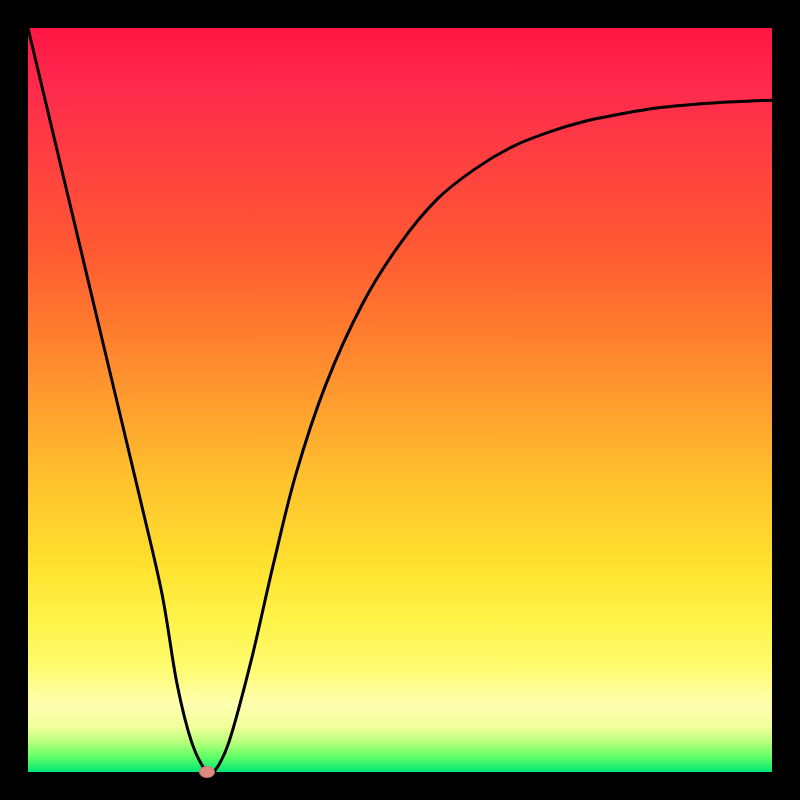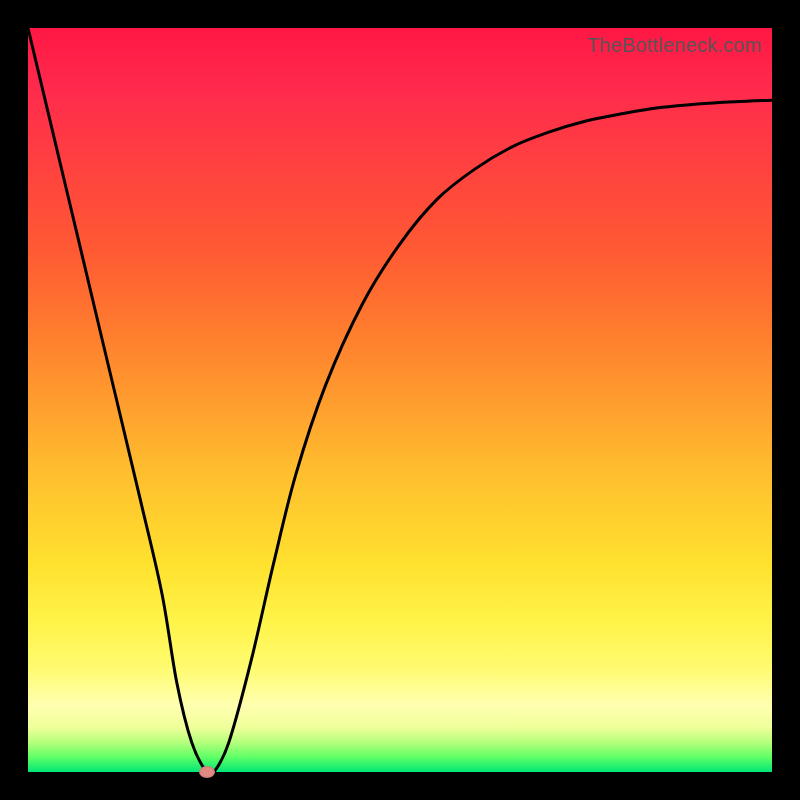--- a/index.html
+++ b/index.html
@@ -74,16 +74,15 @@
 <div class="frame">
 
   <div class="plot-area">
 
     <svg class="curve" viewBox="0 0 744 744" preserveAspectRatio="none">
       <path id="curve-path" d="M 0.00 0.00 C 6.20 26.04, 24.80 104.16, 37.20 156.24 C 49.60 208.32, 62.00 260.40, 74.40 312.48 C 86.80 364.56, 101.68 426.56, 111.60 468.72 C 121.52 510.88, 127.72 534.44, 133.92 565.44 C 140.12 596.44, 143.84 629.92, 148.80 654.72 C 153.76 679.52, 158.72 699.36, 163.68 714.24 C 168.64 729.12, 174.84 739.04, 178.56 744.00 C 182.28 748.96, 182.28 748.96, 186.00 744.00 C 189.72 739.04, 194.68 732.84, 200.88 714.24 C 207.08 695.64, 215.76 662.16, 223.20 632.40 C 230.64 602.64, 238.08 566.68, 245.52 535.68 C 252.96 504.68, 259.16 476.16, 267.84 446.40 C 276.52 416.64, 286.44 385.64, 297.60 357.12 C 308.76 328.60, 322.40 298.84, 334.80 275.28 C 347.20 251.72, 359.60 233.12, 372.00 215.76 C 384.40 198.40, 396.80 183.52, 409.20 171.12 C 421.60 158.72, 434.00 150.04, 446.40 141.36 C 458.80 132.68, 471.20 125.24, 483.60 119.04 C 496.00 112.84, 508.40 108.50, 520.80 104.16 C 533.20 99.82, 545.60 96.10, 558.00 93.00 C 570.40 89.90, 582.80 87.79, 595.20 85.56 C 607.60 83.33, 620.00 81.22, 632.40 79.61 C 644.80 78.00, 657.20 76.88, 669.60 75.89 C 682.00 74.90, 694.40 74.28, 706.80 73.66 C 719.20 73.04, 737.80 72.42, 744.00 72.17" fill="none" stroke="#000" stroke-width="3" stroke-linejoin="round" stroke-linecap="round"></path>
     </svg>
 
     <div id="marker" class="marker" style="left: 178.56px; top: 744px; background: rgb(224, 138, 132);"></div>
 
-    <div class="watermark">TheBottleneck.com</div>
   </div>
 
 </div>
 
 </body></html>

